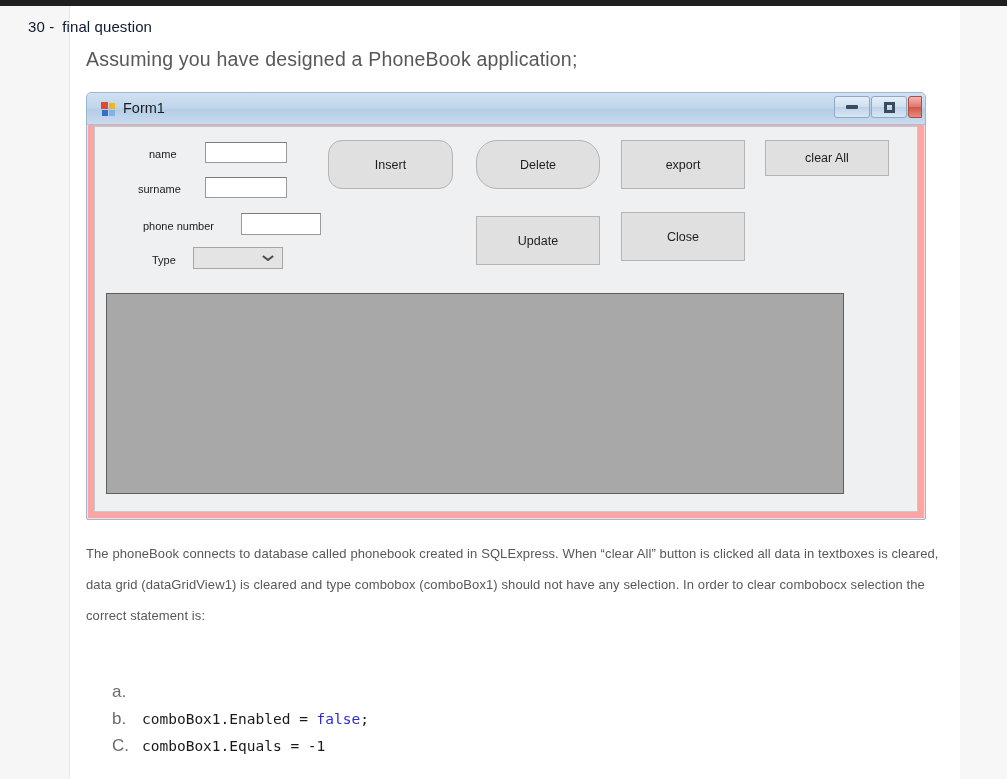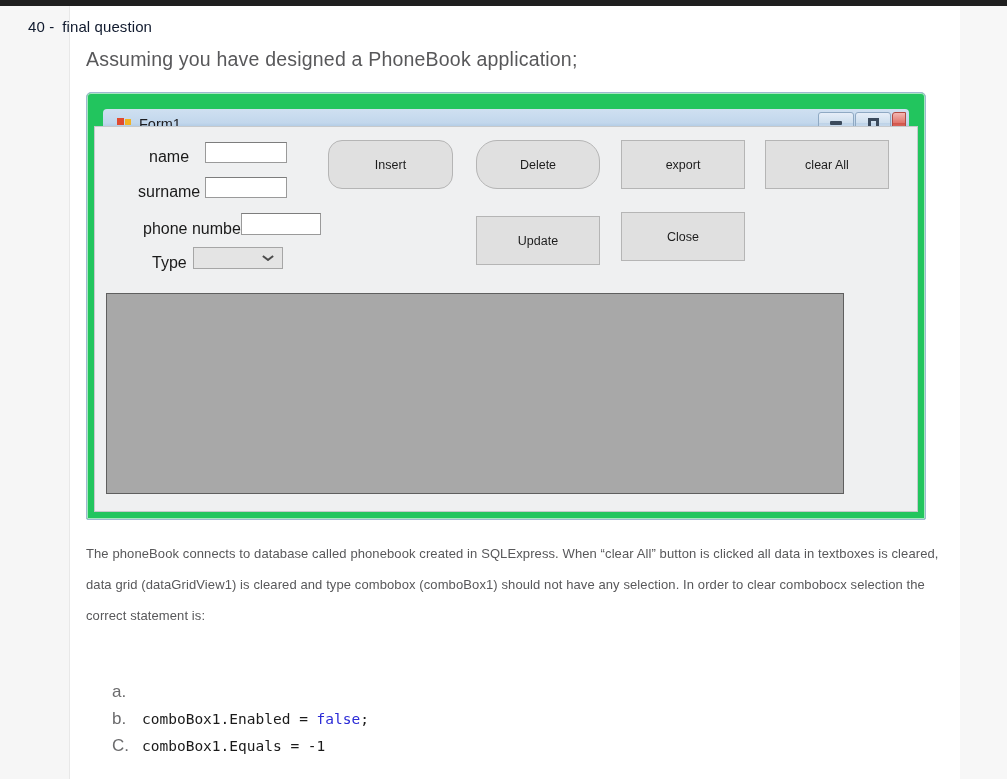--- a/index.html
+++ b/index.html
@@ -46,24 +46,24 @@
   
   .intro-line {
     position: absolute; left: 86px; top: 48px;
     font-size: 19.5px; color: #58585a; font-weight: 300;
     white-space: nowrap; letter-spacing: .2px;
   }
 
   
   .winform {
     position: absolute; left: 86px; top: 92px; width: 840px; height: 428px;
-    background: #22c55e;
+    background: #fca5a5;
     border: 1px solid #9fb8d1;
     border-radius: 5px 5px 2px 2px;
-    padding: 16px;
+    padding: 0;
     box-shadow: 0 0 0 1px rgba(255,255,255,.6) inset;
   }
   .wf-titlebar {
     position: relative; height: 32px; width: 100%;
     background: linear-gradient(to bottom, #cfe0f1 0%, #c2d7ec 45%, #b4cde6 55%, #cadcef 100%);
     border-radius: 4px 4px 0 0;
     border-bottom: 1px solid #a9c1d8;
   }
   .wf-icon {
     position: absolute; left: 14px; top: 9px; width: 15px; height: 15px;
@@ -89,21 +89,21 @@
   .glyph-max i { display:block; width:100%; height:100%; border: 1px solid #3b4a5c; }
 
   .wf-client {
     position: absolute; left: 7px; top: 33px; right: 7px; bottom: 7px;
     background: #eff0f1;
     border: 1px solid #c6c9cc;
   }
 
   
   .fld-label {
-    position: absolute; font-size: 16px; color: #1a1a1a;
+    position: absolute; font-size: 11px; color: #1a1a1a;
     white-space: nowrap;
   }
   .textbox {
     position: absolute; background: #ffffff;
     border: 1px solid #9a9a9a; border-top-color: #7d7d7d;
   }
   .combobox {
     position: absolute; background: #e4e4e4;
     border: 1px solid #a6a6a6;
     display: flex; align-items: center; justify-content: flex-end;
@@ -162,21 +162,21 @@
 <body>
 
 <div id="root">
 
   <div class="top-dark-bar"></div>
   <div class="left-gutter"></div>
   <div class="page-right-strip"></div>
   <div class="page-body"></div>
 
   <div class="q-header">
-    <span class="q-num">40 -</span><span>final question</span>
+    <span class="q-num">30 -</span><span>final question</span>
   </div>
 
   <div class="intro-line">Assuming you have designed a PhoneBook application;</div>
 
   <div class="winform">
 
     <div class="wf-titlebar">
       <svg class="wf-icon" viewBox="0 0 15 15">
         <rect x="0" y="0" width="7" height="7" fill="#e04a2f"></rect>
         <rect x="8" y="1" width="6" height="6" fill="#f2b323"></rect>
@@ -211,21 +211,21 @@
       <input class="textbox" style="left: 110px; top: 50px; width: 82px; height: 21px;" type="text" placeholder="">
       <input class="textbox" style="left: 146px; top: 86px; width: 80px; height: 22px;" type="text" placeholder="">
 
       <div class="combobox" style="left:98px; top:120px; width:90px; height:22px;">
         <span class="combo-chev"></span>
       </div>
 
       <div class="wbtn" style="left:233px; top:13px;  width:125px; height:49px;border-radius:14px;">Insert</div>
       <div class="wbtn" style="left:381px; top:13px;  width:124px; height:49px;border-radius:21px;">Delete</div>
       <div class="wbtn" style="left:526px; top:13px;  width:124px; height:49px;">export</div>
-      <div class="wbtn" style="left:670px; top:13px;  width:124px; height:49px;">clear All</div>
+      <div class="wbtn" style="left:670px; top:13px;  width:124px; height:36px;">clear All</div>
 
       <div class="wbtn" style="left:526px; top:85px;  width:124px; height:49px;">Close</div>
       <div class="wbtn" style="left:381px; top:89px;  width:124px; height:49px;">Update</div>
 
       <div class="datagrid" style="left:11px; top:166px; width:738px; height:201px;"></div>
 
     </div>
   </div>
 
   <div class="para">The phoneBook connects to database called phonebook created in SQLExpress. When “clear All” button is clicked all data in textboxes is cleared, data grid (dataGridView1) is cleared and type combobox (comboBox1) should not have any selection. In order to clear combobocx selection the correct statement is:</div>

